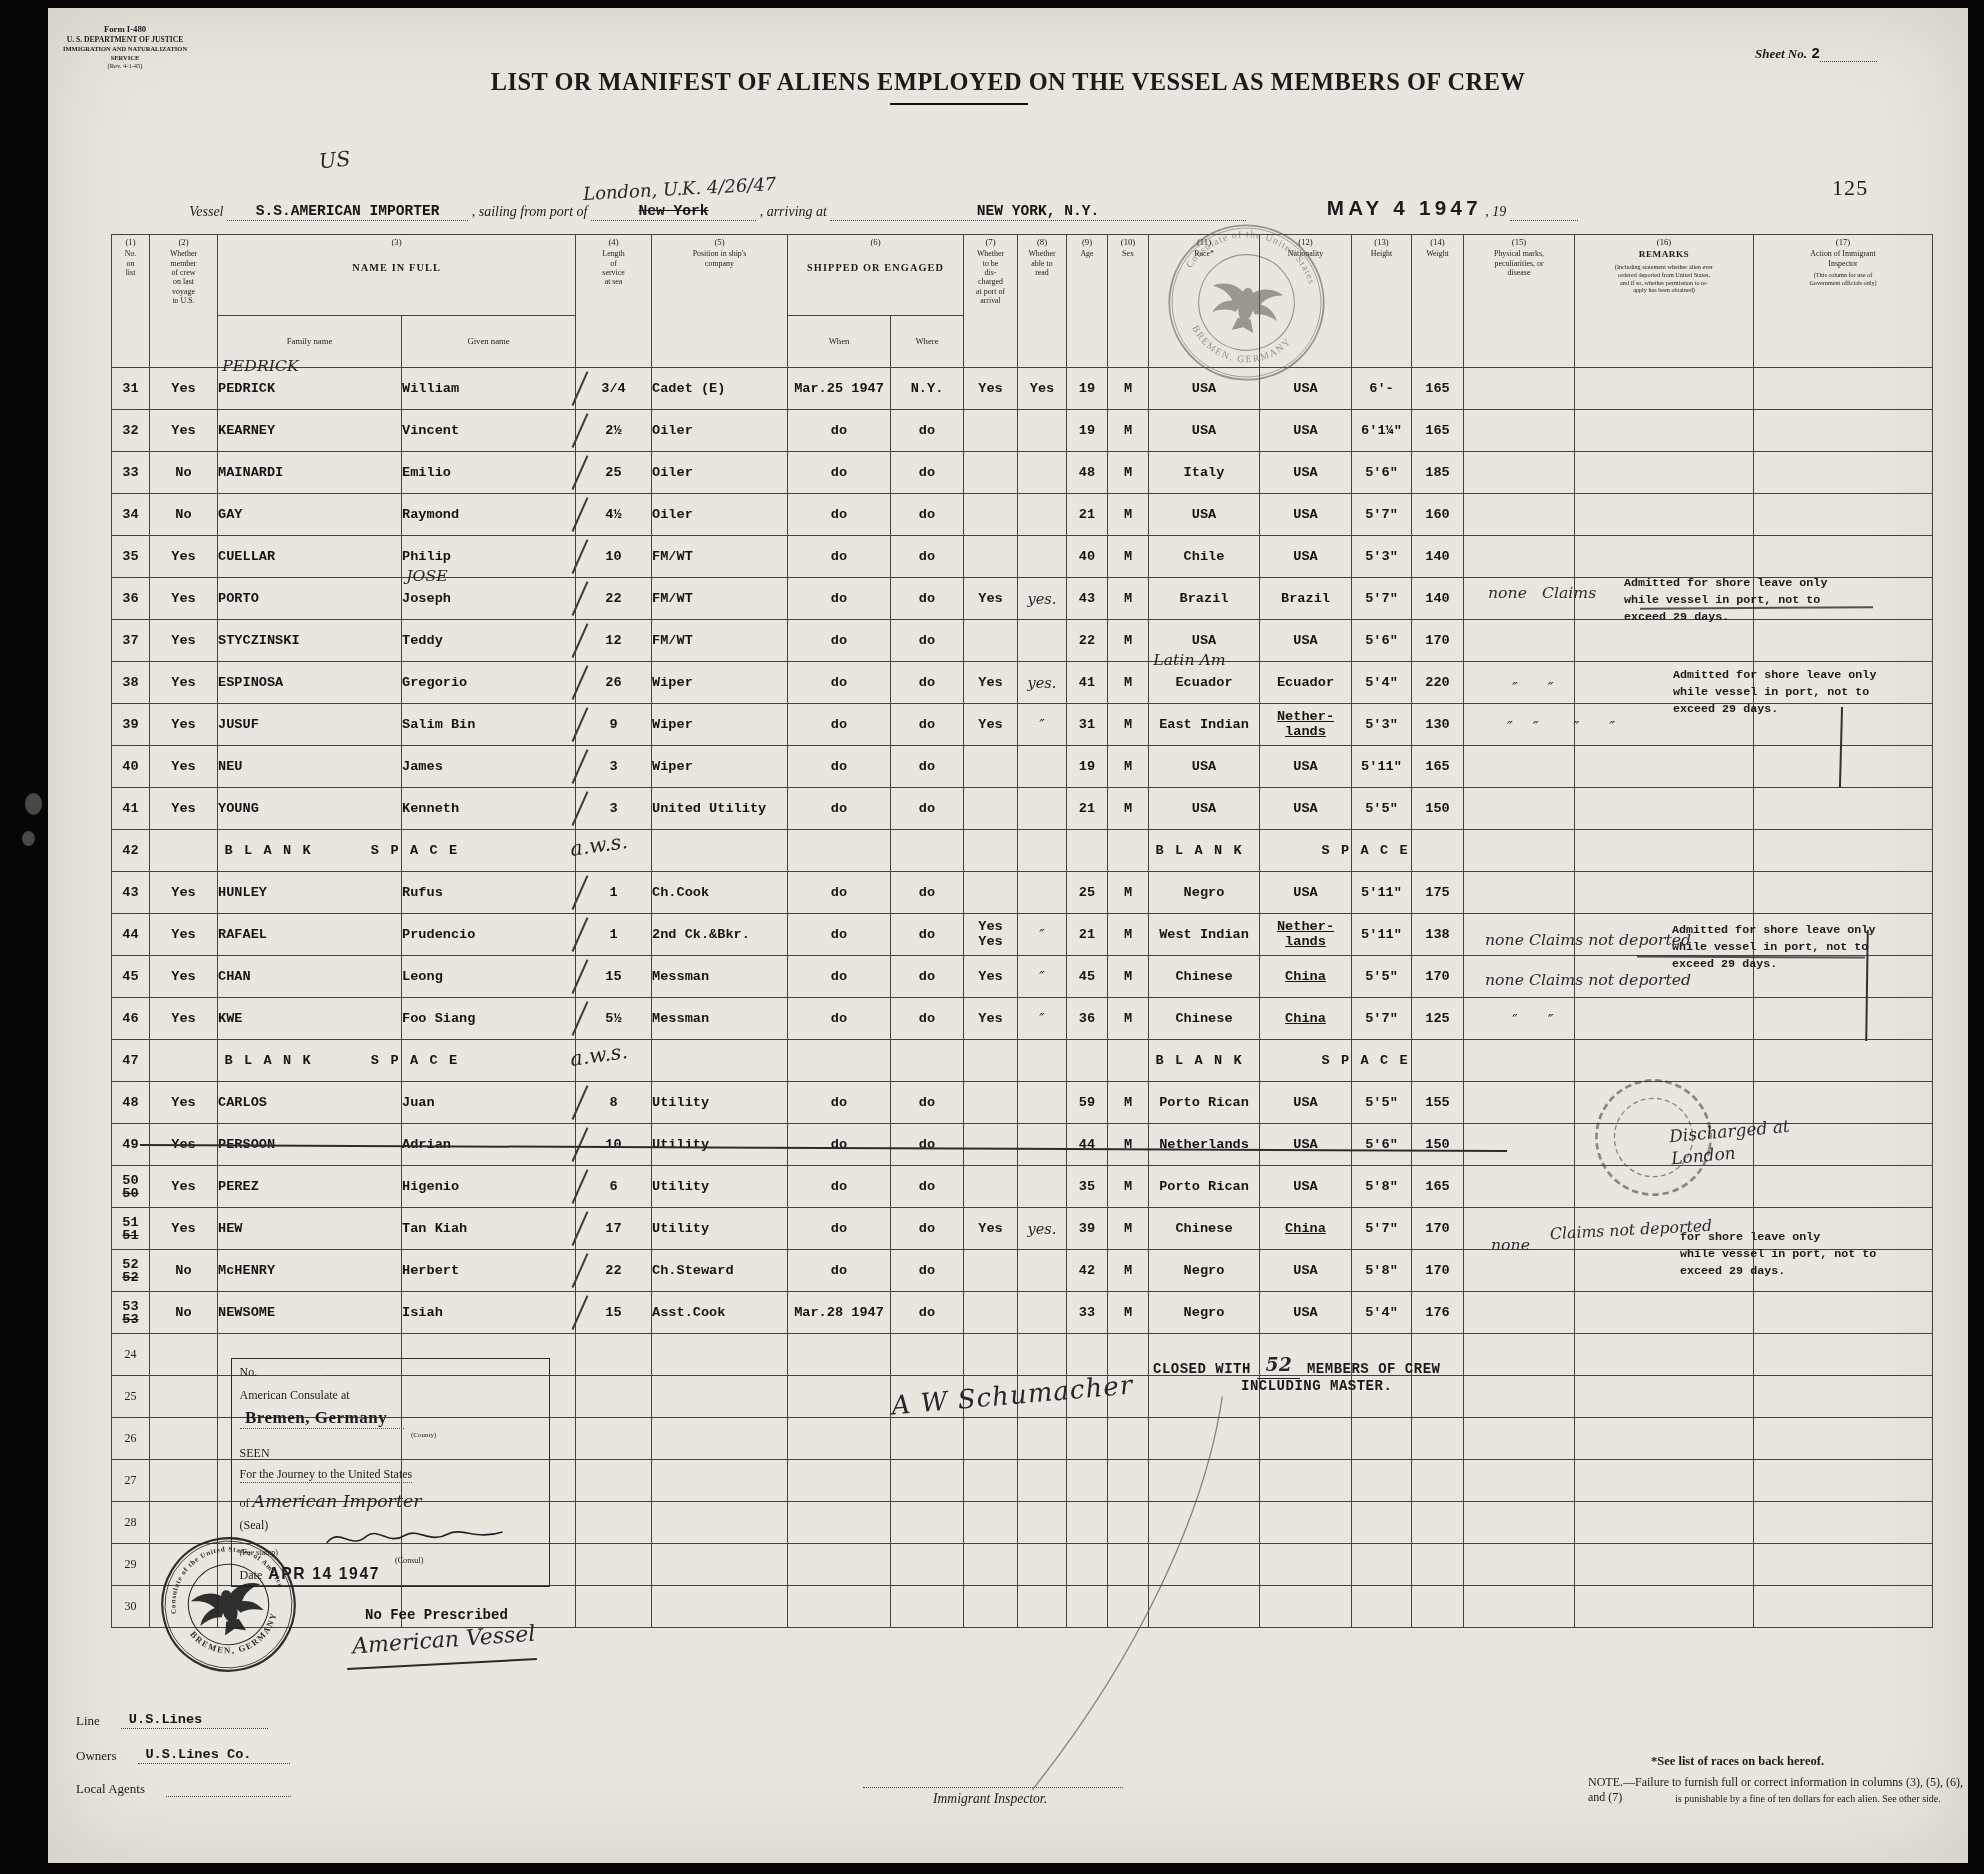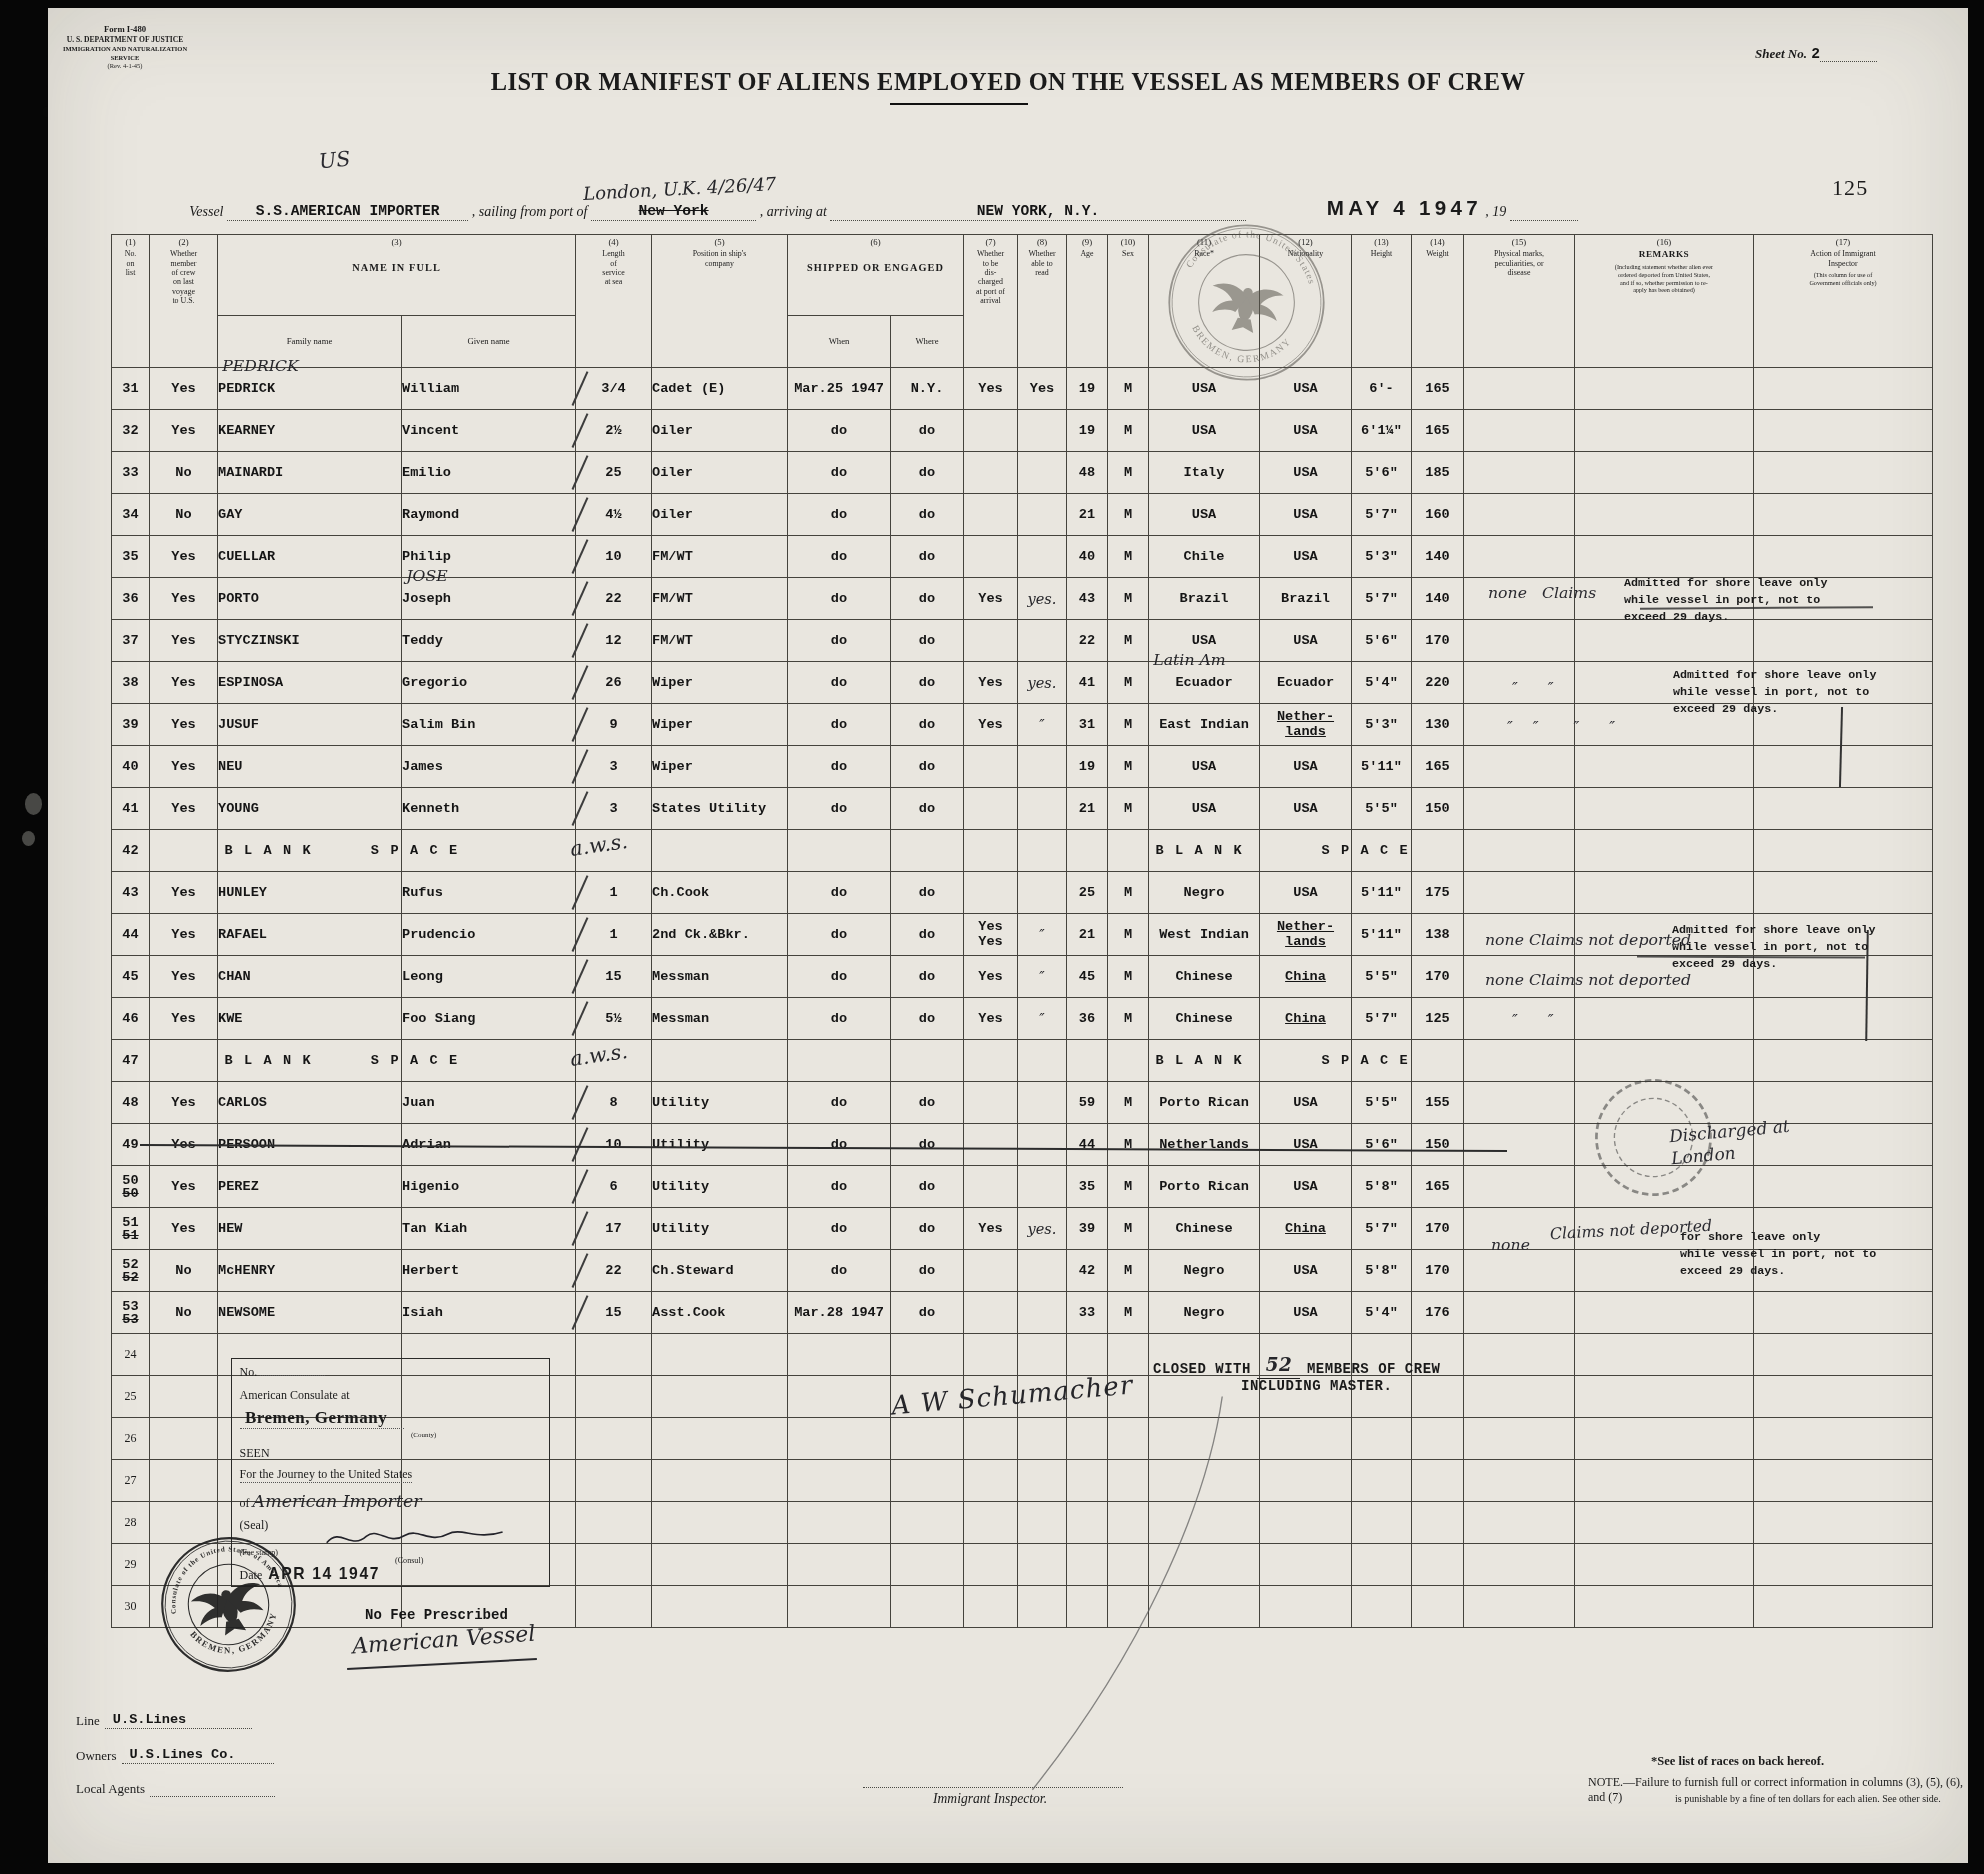--- a/index.html
+++ b/index.html
@@ -73,21 +73,21 @@
   .cb-line{position:absolute;left:7.6px;right:7.6px;}
   .cb-cityname{font-weight:bold;font-size:17px;letter-spacing:0.5px;border-bottom:1.1px dotted #555;padding:0 16.3px 1.6px 5.4px;}
   .cb-county{position:absolute;font-size:7px;}
   .cb-vessel{font-size:17.4px;}
   .cb-small{font-size:8.1px;}
   .cb-date{font-family:"Liberation Sans",sans-serif;font-weight:bold;font-size:15.7px;letter-spacing:1.6px;}
   .dotted-u{border-bottom:1.1px dotted #555;padding-bottom:1.6px;}
   .cb-dots{display:inline-block;width:65px;border-bottom:1.1px dotted #555;height:9.8px;}
 
   
-  .fline{position:absolute;display:flex;align-items:flex-end;font-size:13px;}
+  .fline{position:absolute;display:flex;align-items:flex-end;font-size:13px;gap:16px;}
   .fseg{position:relative;border-bottom:1.4px dotted #4a4a44;padding:0 3.3px 1.1px 7.6px;margin-left:5.4px;}
   .fseg .t{font-size:13.6px;}
 </style>
 </head>
 <body>
 
 <div class="page">
 
   <div class="hole" style="left:46px;top:46px;width:14px;height:14px"></div>
   <div class="hole" style="left:46px;top:76px;width:14px;height:14px"></div>
@@ -451,21 +451,21 @@
             <td></td>
             <td></td>
             <td></td>
           </tr>
           <tr>
             <td class="c-no"><span class="t">41</span></td>
             <td class="c-center"><span class="t">Yes</span></td>
             <td class="c-name"><span class="t">YOUNG</span></td>
             <td class="c-name"><span class="t">Kenneth</span></td>
             <td class="c-center slash"><span class="t">3</span></td>
-            <td class="c-pos"><span class="t">States Utility</span></td>
+            <td class="c-pos"><span class="t">United Utility</span></td>
             <td class="c-center"><span class="t">do</span></td>
             <td class="c-center"><span class="t">do</span></td>
             <td></td>
             <td></td>
             <td class="c-center"><span class="t">21</span></td>
             <td class="c-center"><span class="t">M</span></td>
             <td class="c-center"><span class="t pre">USA</span></td>
             <td class="c-center"><span class="t pre">USA</span></td>
             <td class="c-center"><span class="t">5'5"</span></td>
             <td class="c-center"><span class="t">150</span></td>

